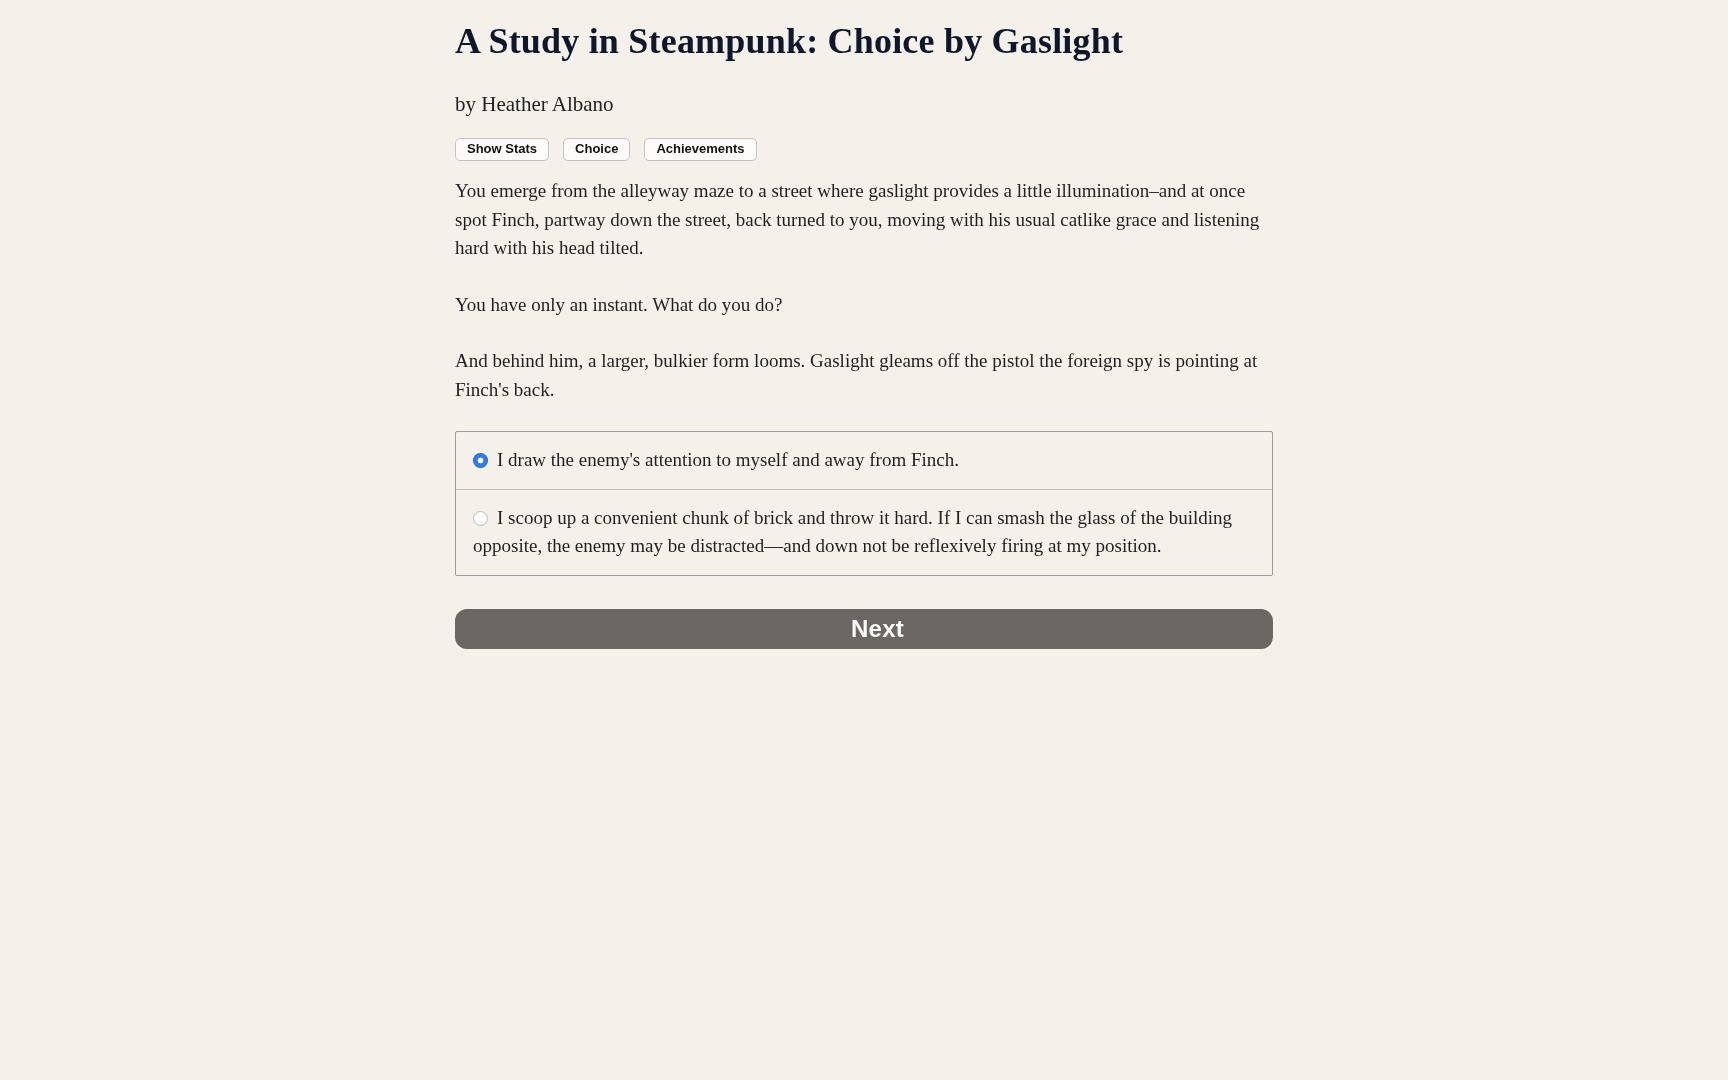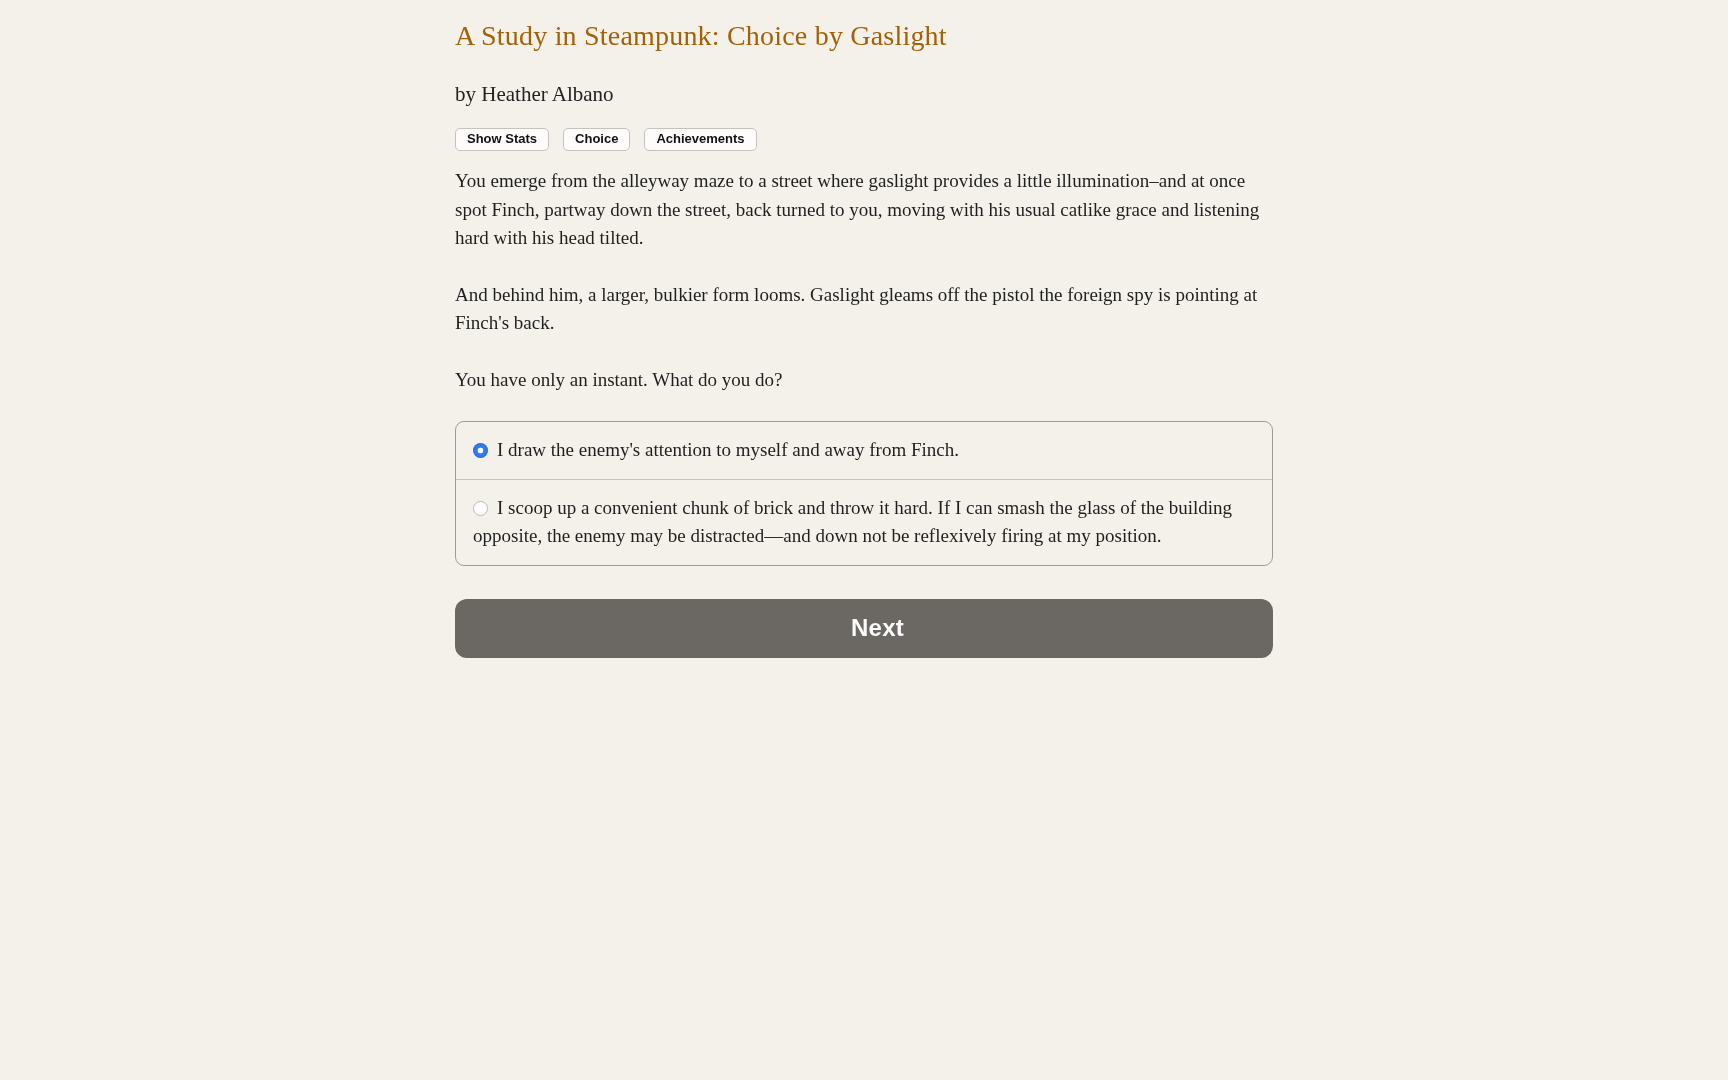--- a/index.html
+++ b/index.html
@@ -20,24 +20,24 @@
     overflow: hidden;
     font-family: "Liberation Serif", serif;
     color: var(--text);
   }
   .content {
     width: 818px;
     margin: 0 auto;
     padding-top: 20px;
   }
   .game-title {
-    font-size: 28px;
-    font-weight: 400;
+    font-size: 36px;
+    font-weight: 700;
     letter-spacing: 0.2px;
-    color: #a16207;
+    color: #0f172a;
   }
   .game-author {
     margin-top: 30px;
     font-size: 21px;
     font-weight: 400;
     color: #222;
   }
   .toolbar {
     margin-top: 21px;
     display: flex;
@@ -61,21 +61,21 @@
   .story p {
     font-size: 19px;
     line-height: 1.5;
     margin-top: 28px;
     color: var(--text);
   }
   .story p:first-child { margin-top: 0; }
   .choice-box {
     margin-top: 27px;
     border: 1px solid var(--box-border);
-    border-radius: 9px;
+    border-radius: 2px;
     overflow: hidden;
   }
   .choice-row {
     padding: 14px 17px;
     font-size: 19px;
     line-height: 1.5;
     cursor: pointer;
   }
   .choice-row + .choice-row {
     border-top: 1px solid var(--row-divider);
@@ -90,21 +90,21 @@
     vertical-align: -2px;
   }
   .radio.selected {
     border: none;
     background: radial-gradient(circle at 50% 50%, #ffffff 0 2.6px, var(--accent) 3.2px 100%);
     box-shadow: inset 0 0 0 1px rgba(20,60,140,0.25);
   }
   .next-btn {
     margin-top: 33px;
     width: 100%;
-    height: 59px;
+    height: 40px;
     background: var(--next-bg);
     border: none;
     border-radius: 12px;
     color: var(--next-text);
     font-family: "Liberation Sans", sans-serif;
     font-size: 24px;
     font-weight: 700;
     letter-spacing: 0.3px;
     cursor: pointer;
     display: flex;
@@ -123,22 +123,22 @@
   <div class="game-author">by Heather Albano</div>
 
   <div class="toolbar">
     <button class="toolbar-btn">Show Stats</button>
     <button class="toolbar-btn">Choice</button>
     <button class="toolbar-btn">Achievements</button>
   </div>
 
   <div class="story">
     <p>You emerge from the alleyway maze to a street where gaslight provides a little illumination–and at once spot Finch, partway down the street, back turned to you, moving with his usual catlike grace and listening hard with his head tilted.</p>
+    <p>You have only an instant. What do you do?</p>
     <p>And behind him, a larger, bulkier form looms. Gaslight gleams off the pistol the foreign spy is pointing at Finch's back.</p>
-    <p>You have only an instant. What do you do?</p>
   </div>
 
   <div class="choice-box">
     <div class="choice-row">
       <span class="radio selected"></span><span>I draw the enemy's attention to myself and away from Finch.</span>
     </div>
     <div class="choice-row">
       <span class="radio"></span><span>I scoop up a convenient chunk of brick and throw it hard. If I can smash the glass of the building opposite, the enemy may be distracted—and down not be reflexively firing at my position.</span>
     </div>
   </div>

